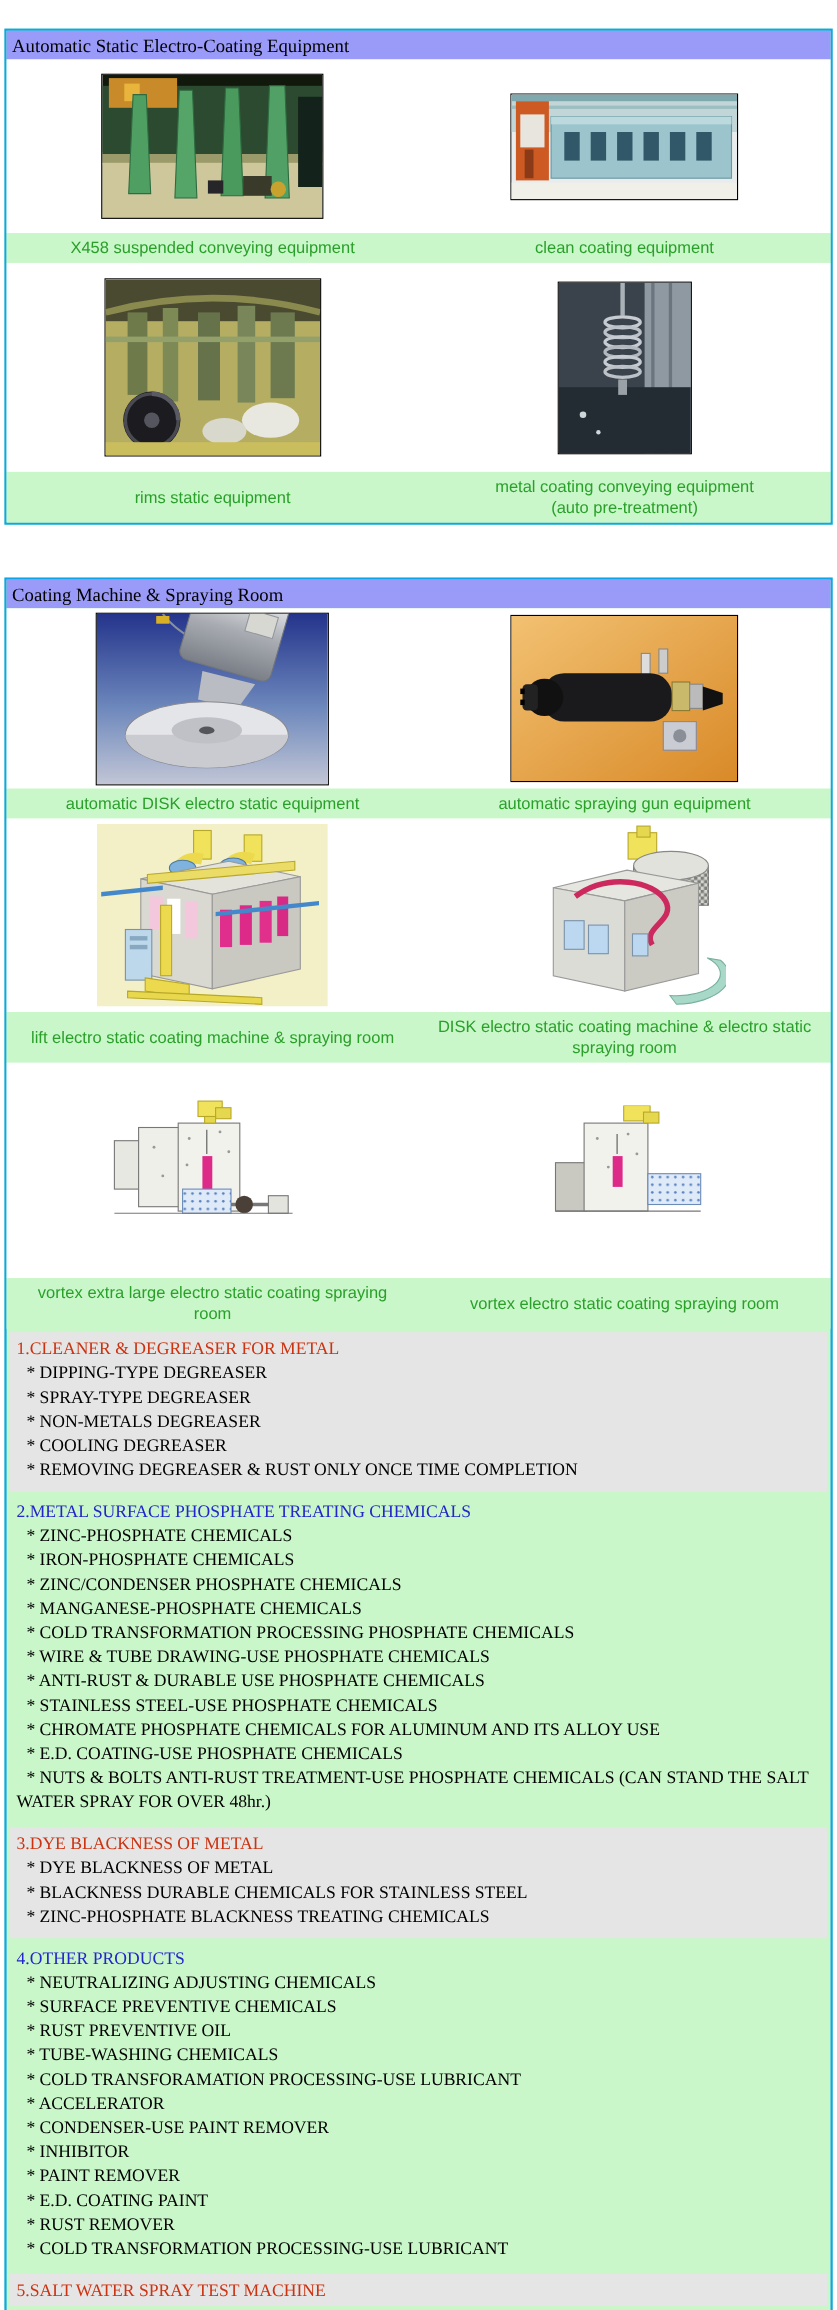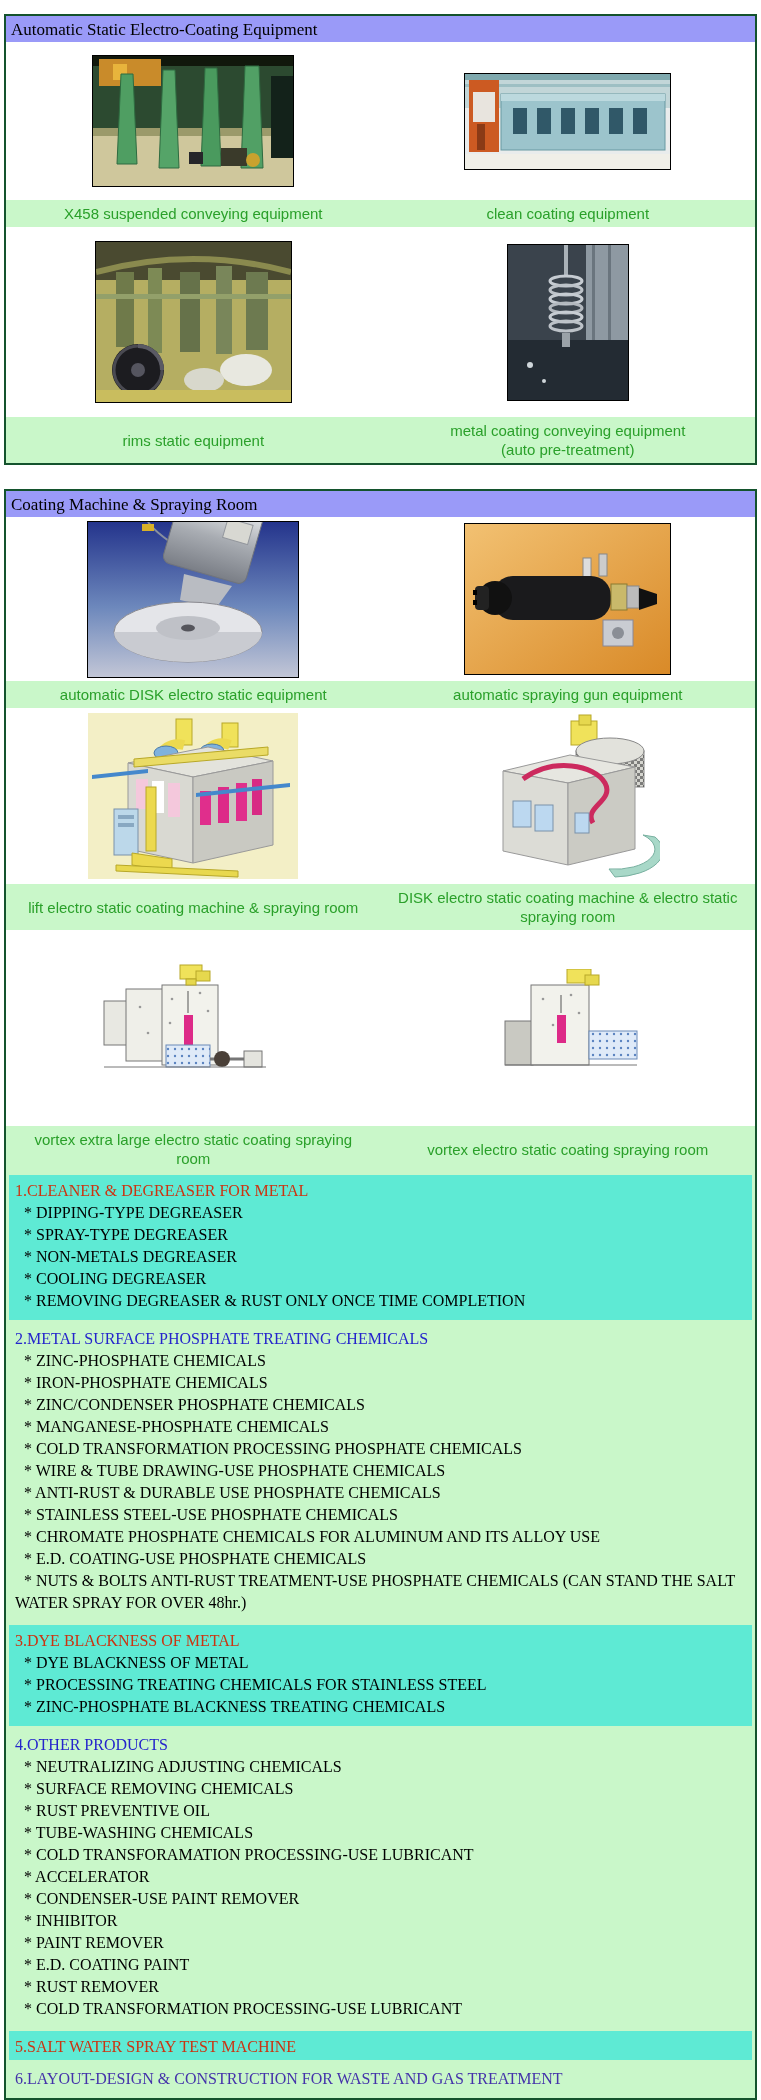--- a/index.html
+++ b/index.html
@@ -1,31 +1,31 @@
 <!DOCTYPE html>
 <html><head>
 <meta charset="utf-8">
 <style>
   html,body{margin:0;padding:0;background:#ffffff;}
   body{width:761px;font-family:"Liberation Serif","DejaVu Serif",serif;color:#000;}
   .page{padding-top:10px;}
-  .tbl{margin:4px 4px;border:2px solid #14532d;background:#c9f7c9;}
+  .tbl{margin:16px 4px;border:2px solid #0ea5e9;background:#c9f7c9;}
   .gap{height:16px;background:#fff;}
   .hdr{background:#9a9af8;padding:4px 5px 3px;font-size:17px;line-height:19px;color:#000;}
   .imgrow{background:#ffffff;display:flex;}
   .imgcell{flex:1;display:flex;align-items:center;justify-content:center;}
   .photo{border:1px solid #000;line-height:0;}
   .illus{line-height:0;}
   .caprow{display:flex;background:#c9f7c9;padding:4px 0;}
   .capcell{flex:1;display:flex;flex-direction:column;justify-content:center;text-align:center;
            font-family:"Liberation Sans","DejaVu Sans",sans-serif;font-size:15px;line-height:19px;
            color:#2aa02a;padding:0 10px;}
   .cl{display:block;}
   .sec{margin:3px;padding:5px 6px 8px;font-size:16px;line-height:22px;}
-  .sec.yellow{background:#5eead4;}
+  .sec.yellow{background:#e5e5e5;}
   .sec.green{background:transparent;}
   .sec-title{line-height:22px;}
   .t-red{color:#cc3311;}
   .t-blue{color:#2424cc;}
   .t-violet{color:#4433aa;}
   .item{text-indent:9px;color:#000;}
   svg{display:block;}
 </style>
 </head>
 <body>
@@ -386,28 +386,28 @@
       <div class="item">* ANTI-RUST &amp; DURABLE USE PHOSPHATE CHEMICALS</div>
       <div class="item">* STAINLESS STEEL-USE PHOSPHATE CHEMICALS</div>
       <div class="item">* CHROMATE PHOSPHATE CHEMICALS FOR ALUMINUM AND ITS ALLOY USE</div>
       <div class="item">* E.D. COATING-USE PHOSPHATE CHEMICALS</div>
       <div class="item">* NUTS &amp; BOLTS ANTI-RUST TREATMENT-USE PHOSPHATE CHEMICALS (CAN STAND THE SALT WATER SPRAY FOR OVER 48hr.)</div>
     </div>
 
     <div class="sec yellow">
       <div class="sec-title t-red">3.DYE BLACKNESS OF METAL</div>
       <div class="item">* DYE BLACKNESS OF METAL</div>
-      <div class="item">* PROCESSING TREATING CHEMICALS FOR STAINLESS STEEL</div>
+      <div class="item">* BLACKNESS DURABLE CHEMICALS FOR STAINLESS STEEL</div>
       <div class="item">* ZINC-PHOSPHATE BLACKNESS TREATING CHEMICALS</div>
     </div>
 
     <div class="sec green">
       <div class="sec-title t-blue">4.OTHER PRODUCTS</div>
       <div class="item">* NEUTRALIZING ADJUSTING CHEMICALS</div>
-      <div class="item">* SURFACE REMOVING CHEMICALS</div>
+      <div class="item">* SURFACE PREVENTIVE CHEMICALS</div>
       <div class="item">* RUST PREVENTIVE OIL</div>
       <div class="item">* TUBE-WASHING CHEMICALS</div>
       <div class="item">* COLD TRANSFORAMATION PROCESSING-USE LUBRICANT</div>
       <div class="item">* ACCELERATOR</div>
       <div class="item">* CONDENSER-USE PAINT REMOVER</div>
       <div class="item">* INHIBITOR</div>
       <div class="item">* PAINT REMOVER</div>
       <div class="item">* E.D. COATING PAINT</div>
       <div class="item">* RUST REMOVER</div>
       <div class="item">* COLD TRANSFORMATION PROCESSING-USE LUBRICANT</div>

